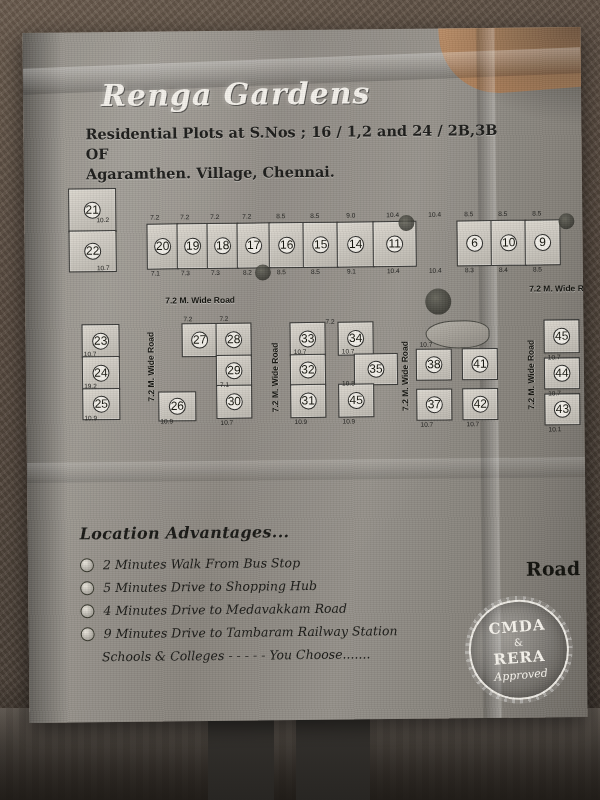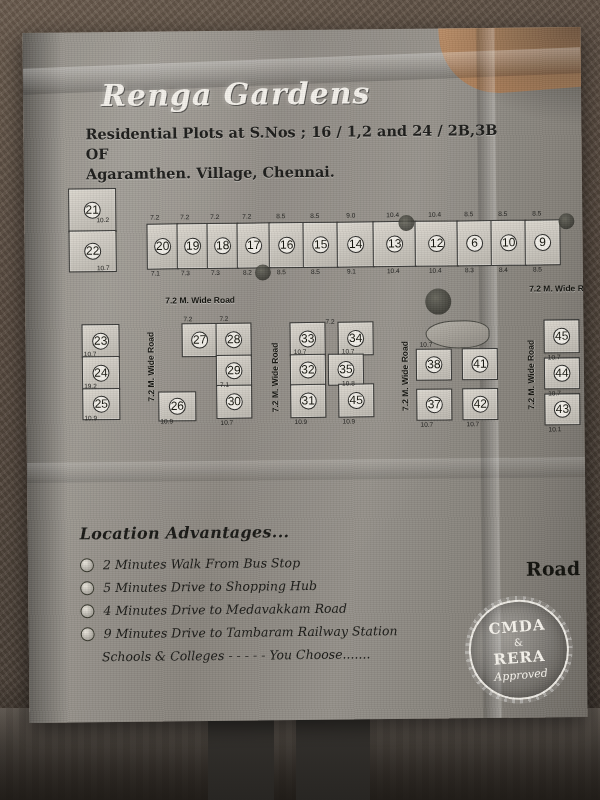--- a/index.html
+++ b/index.html
@@ -236,24 +236,21 @@
       <div class="plot" style="left:222px;top:50px;width:34px;height:44px;">
           <span class="num">16</span>
         </div>
       <div class="plot" style="left:256px;top:50px;width:34px;height:44px;">
           <span class="num">15</span>
         </div>
       <div class="plot" style="left:290px;top:50px;width:36px;height:44px;">
           <span class="num">14</span>
         </div>
       <div class="plot" style="left:326px;top:50px;width:42px;height:44px;">
-          <span class="num">13</span>
-        </div>
-      <div class="plot" style="left:368px;top:50px;width:42px;height:44px;">
-          <span class="num">12</span>
+          <span class="num">11</span>
         </div>
       <div class="plot" style="left:410px;top:50px;width:34px;height:44px;">
           <span class="num">6</span>
         </div>
       <div class="plot" style="left:444px;top:50px;width:34px;height:44px;">
           <span class="num">10</span>
         </div>
       <div class="plot" style="left:478px;top:50px;width:34px;height:44px;">
           <span class="num">9</span>
         </div>
@@ -328,21 +325,21 @@
 
       <div class="plot" style="left:242px;top:150px;width:34px;height:32px;">
           <span class="num">33</span>
         </div>
       <div class="plot" style="left:290px;top:150px;width:34px;height:32px;">
           <span class="num">34</span>
         </div>
       <div class="plot" style="left:242px;top:182px;width:34px;height:30px;">
           <span class="num">32</span>
         </div>
-      <div class="plot" style="left:280px;top:182px;width:34px;height:30px;">
+      <div class="plot" style="left:306px;top:182px;width:34px;height:30px;padding-left:8px;">
           <span class="num">35</span>
         </div>
       <div class="plot" style="left:242px;top:212px;width:34px;height:32px;">
           <span class="num">31</span>
         </div>
       <div class="plot" style="left:290px;top:212px;width:34px;height:32px;">
           <span class="num">45</span>
         </div>
       <span class="dim" style="left:278px;top:146px;">7.2</span>
       <span class="dim" style="left:294px;top:176px;">10.7</span>

